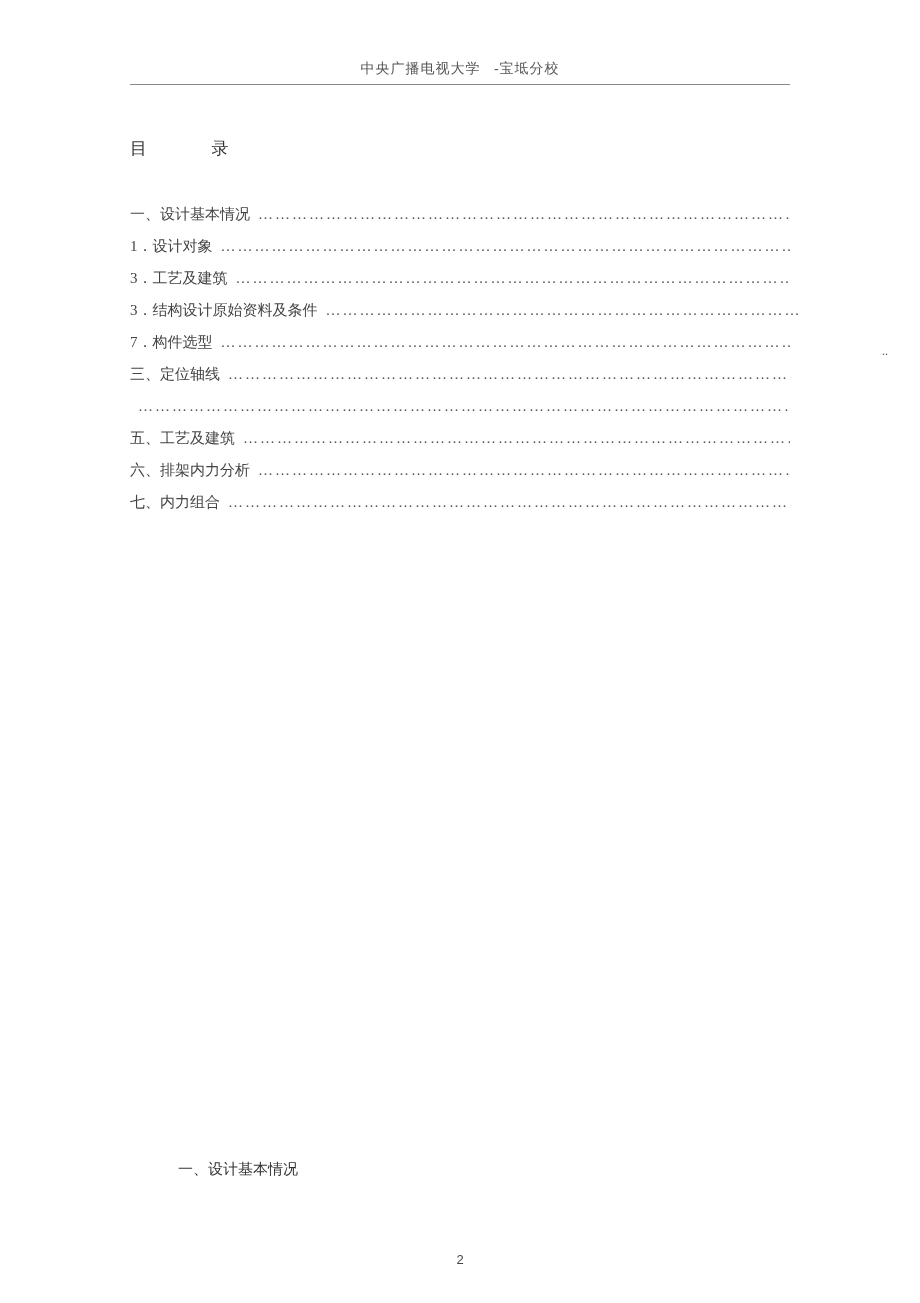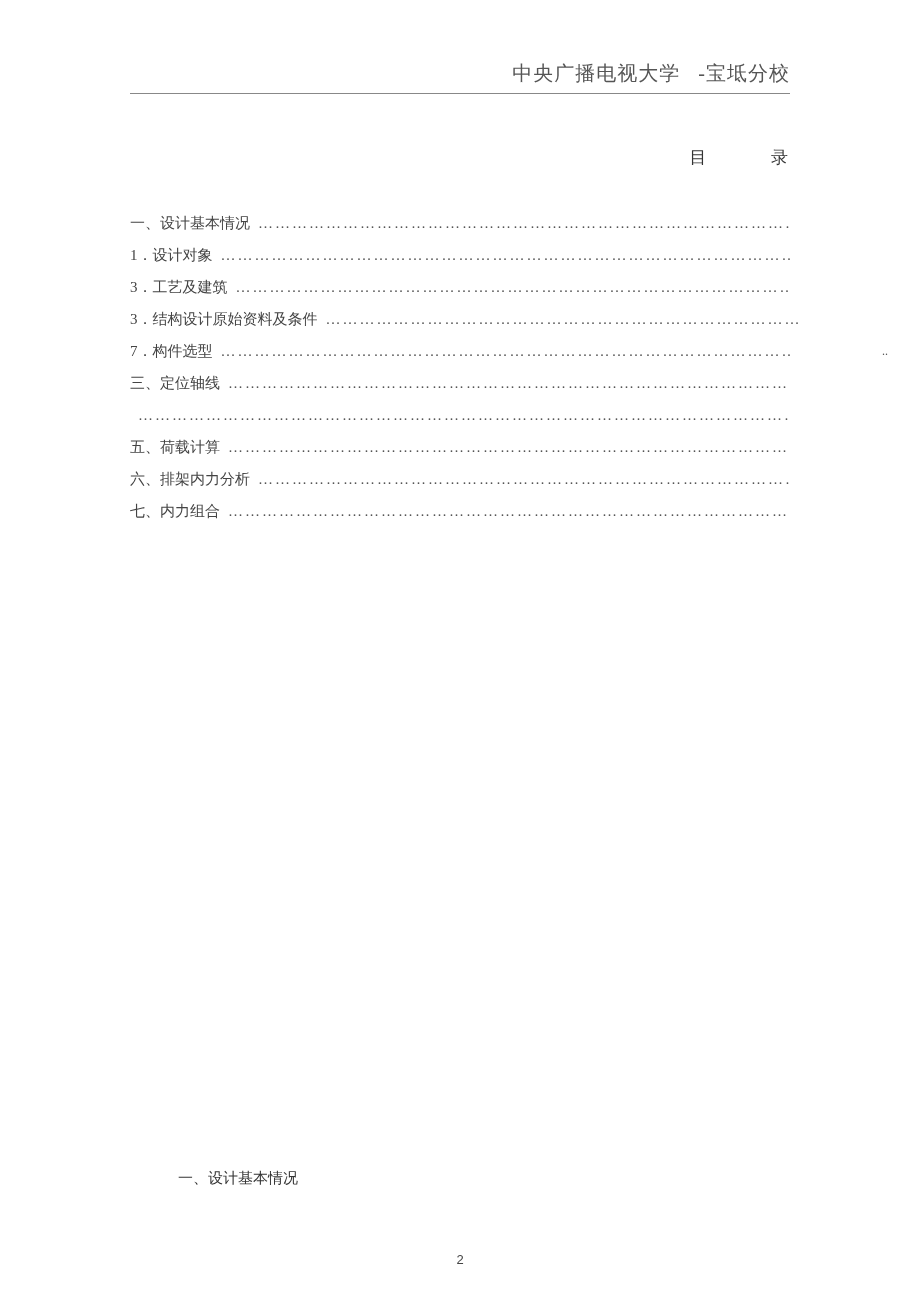--- a/index.html
+++ b/index.html
@@ -15,35 +15,35 @@
       position: relative;
       color: #333333;
     }
     .page {
       width: 100%;
       height: 100%;
       padding: 60px 130px 40px 130px;
       position: relative;
     }
     .header {
-      text-align: right;
-      font-size: 20px;
+      text-align: center;
+      font-size: 14px;
       color: #555555;
       letter-spacing: 1px;
       white-space: pre;
     }
     .header-underline {
       margin-top: 6px;
       margin-bottom: 4px;
       height: 1px;
       background: #888888;
       width: 100%;
     }
     .toc-title {
-      text-align: right;
+      text-align: left;
       font-size: 17px;
       letter-spacing: 2px;
       margin-top: 52px;
       margin-bottom: 42px;
       white-space: pre;
       color: #333333;
     }
     .toc-list {
       display: flex;
       flex-direction: column;
@@ -129,21 +129,21 @@
         <span class="toc-dots">………………………………………………………………………………………………………………………………………………………………</span>
       </div>
       <div class="toc-entry">
         <span class="toc-label">三、定位轴线</span>
         <span class="toc-dots">………………………………………………………………………………………………………………………………………………………………</span>
       </div>
       <div class="toc-entry">
         <span class="toc-dots">………………………………………………………………………………………………………………………………………………………………</span>
       </div>
       <div class="toc-entry">
-        <span class="toc-label">五、荷载计算</span>
+        <span class="toc-label">五、工艺及建筑</span>
         <span class="toc-dots">………………………………………………………………………………………………………………………………………………………………</span>
       </div>
       <div class="toc-entry">
         <span class="toc-label">六、排架内力分析</span>
         <span class="toc-dots">………………………………………………………………………………………………………………………………………………………………</span>
       </div>
       <div class="toc-entry">
         <span class="toc-label">七、内力组合</span>
         <span class="toc-dots">………………………………………………………………………………………………………………………………………………………………</span>
       </div>

